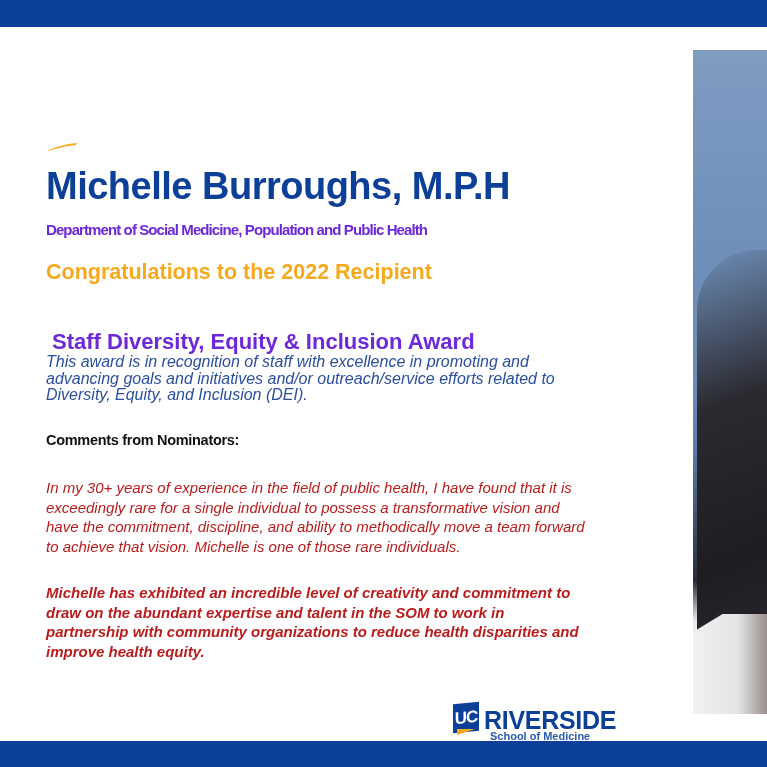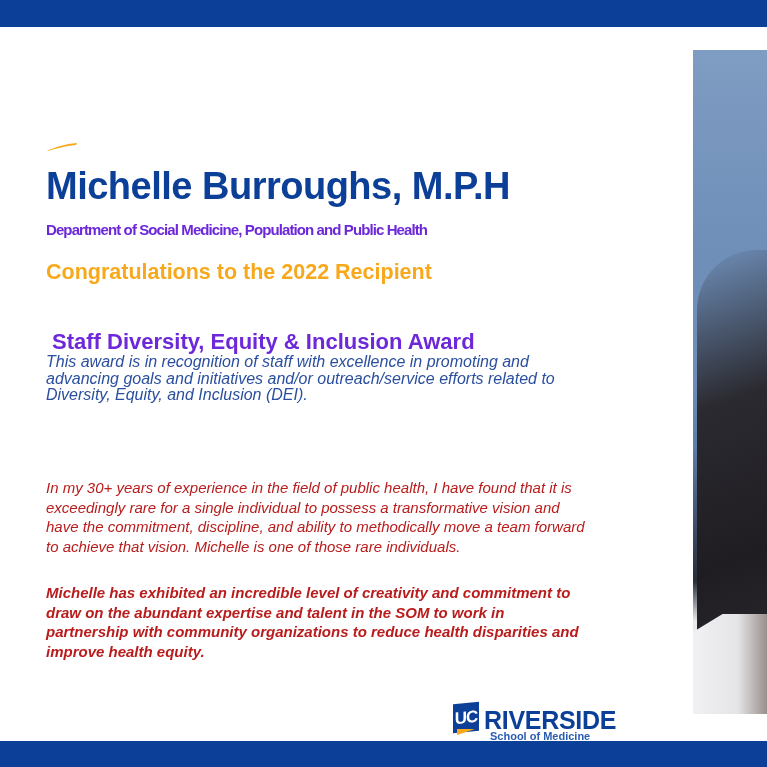--- a/index.html
+++ b/index.html
@@ -97,20 +97,21 @@
     <path d="M0 8 C 8 4, 18 1, 30 0 L 29 2 C 18 3, 8 6, 1 8 Z" fill="#f7a91b"></path>
   </svg>
 
   <div class="name">Michelle Burroughs, M.P.H</div>
   <div class="dept">Department of Social Medicine, Population and Public Health</div>
   <div class="congrats">Congratulations to the 2022 Recipient</div>
 
   <div class="award-title">Staff Diversity, Equity &amp; Inclusion Award</div>
   <div class="award-desc">This award is in recognition of staff with excellence in promoting and advancing goals and initiatives and/or outreach/service efforts related to Diversity, Equity, and Inclusion (DEI).</div>
 
+  <div class="comments-heading">Comments from Nominators:</div>
   <div class="para para1">In my 30+ years of experience in the field of public health, I have found that it is exceedingly rare for a single individual to possess a transformative vision and have the commitment, discipline, and ability to methodically move a team forward to achieve that vision.  Michelle is one of those rare individuals.</div>
   <div class="para para2">Michelle has exhibited an incredible level of creativity and commitment to draw on the abundant expertise and talent in the SOM to work in partnership with community organizations to reduce health disparities and improve health equity.</div>
 
   <div class="logo">
     <div class="uc">UC</div>
     <div class="uc-accent"></div>
     <div class="riverside">RIVERSIDE</div>
     <div class="som">School of Medicine</div>
   </div>
 </div>

